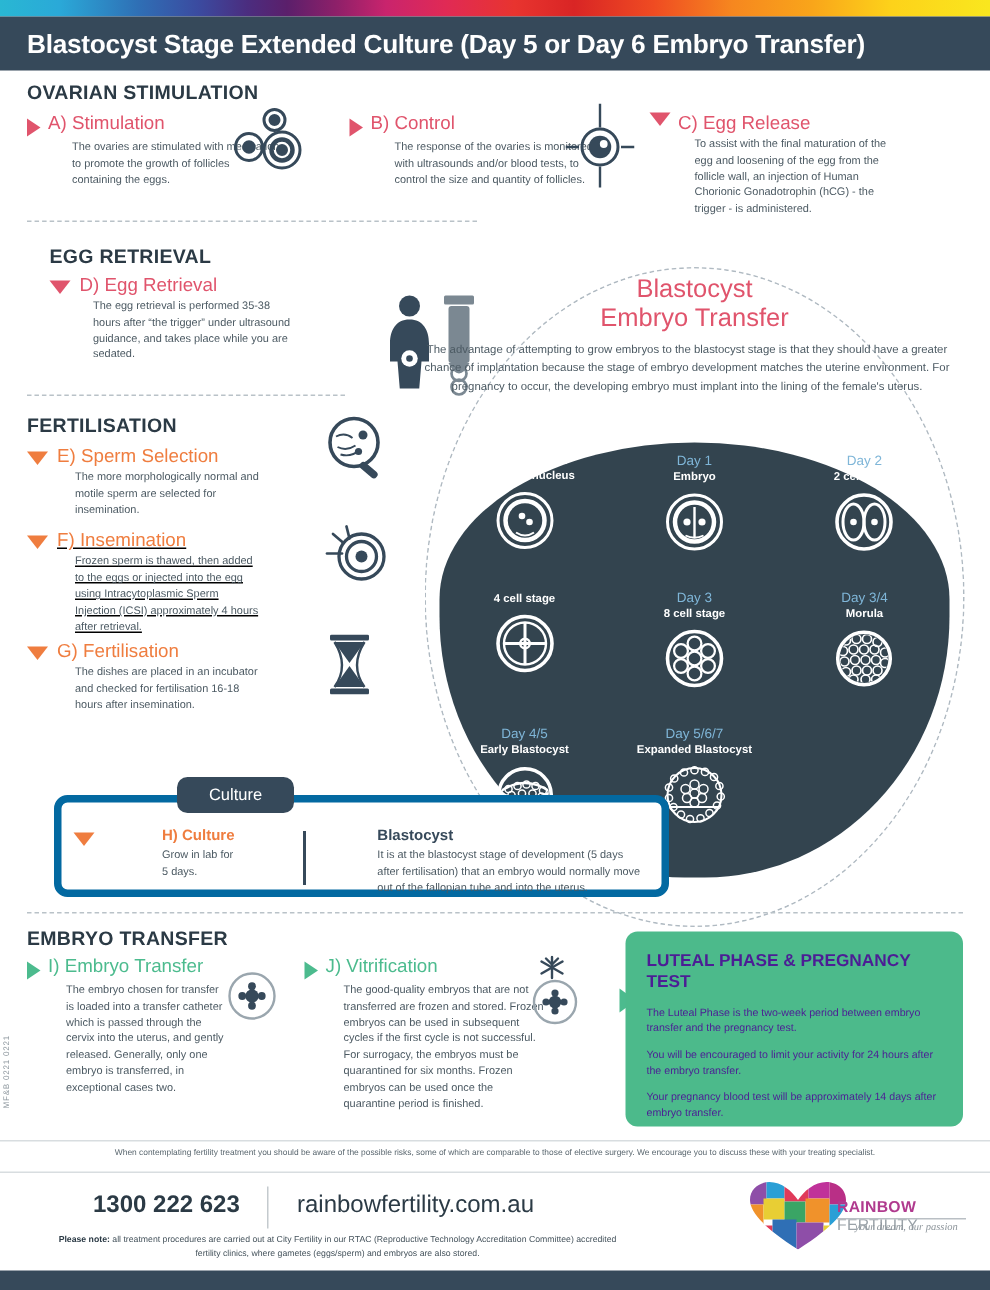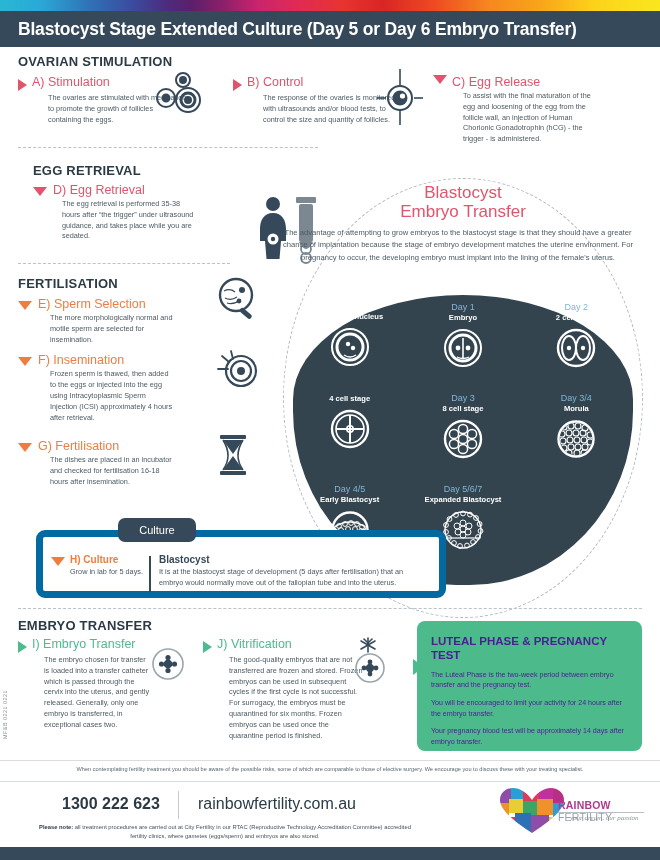--- a/index.html
+++ b/index.html
@@ -90,22 +90,22 @@
 
   
   #culture-wrap { position:absolute; top:518px; left:36px; width:410px; }
   .culture-tab {
     position:absolute; top:0; left:82px; width:78px; height:24px;
     background:#36495a; border-radius:7px; color:#fff;
     font-size:11px; display:flex; align-items:center; justify-content:center;
   }
   .culture-box {
     position:absolute; top:12px; left:0; width:410px; height:68px;
-    border:7px solid #0369a1; border-radius:9px; background:#fff;
-    display:flex; align-items:flex-start; padding:17px 10px 0 8px;
+    border:5px solid #0369a1; border-radius:9px; background:#fff;
+    display:flex; align-items:flex-start; padding:17px 10px 0 8px;gap:40px;
   }
   .culture-box .tri-down { margin-top:3px; }
   .cult-left { width:80px; padding-left:5px; }
   .cult-div { width:2px; background:#36495a; height:36px; margin:2px 8px 0 4px; }
   .cult-right { width:268px; }
   .cult-h { font-size:10px; font-weight:bold; color:#ef7d3f; margin-bottom:2px; }
   .cult-bh { font-size:10px; font-weight:bold; color:#36495a; margin-bottom:2px; }
 
   .dash-cult { position:absolute; top:608px; left:18px; width:624px; }
 
@@ -309,21 +309,21 @@
               <path d="M13 21 q6 3 12 -1"></path>
               <path d="M15 26 q7 2 13 -3"></path>
           </g>
           <circle cx="30" cy="13" r="3" fill="#36495a"></circle>
           <circle cx="27" cy="24" r="2.4" fill="#36495a"></circle>
           <rect x="30" y="30" width="14" height="5" rx="2.4" transform="rotate(40 30 30)" fill="#36495a"></rect>
         </svg>
       </span>
     </div>
 
-    <div class="f-block" style="margin-bottom:16px;">
+    <div class="f-block" style="margin-bottom:4px;text-decoration:underline;">
       <div class="f-row">
         <span class="tri-down orange"></span>
         <span class="step-title orange">F) Insemination</span>
       </div>
       <div class="step-body f-text">Frozen sperm is thawed, then added to the eggs or injected into the egg using Intracytoplasmic Sperm Injection (ICSI) approximately 4 hours after retrieval.</div>
       <span class="ico-icsi">
         <svg width="44" height="40" viewBox="0 0 44 40">
           <circle cx="25" cy="22" r="15" fill="none" stroke="#36495a" stroke-width="2.2"></circle>
           <circle cx="25" cy="22" r="10" fill="none" stroke="#36495a" stroke-width="2.2"></circle>
           <circle cx="25" cy="22" r="4" fill="#36495a"></circle>

